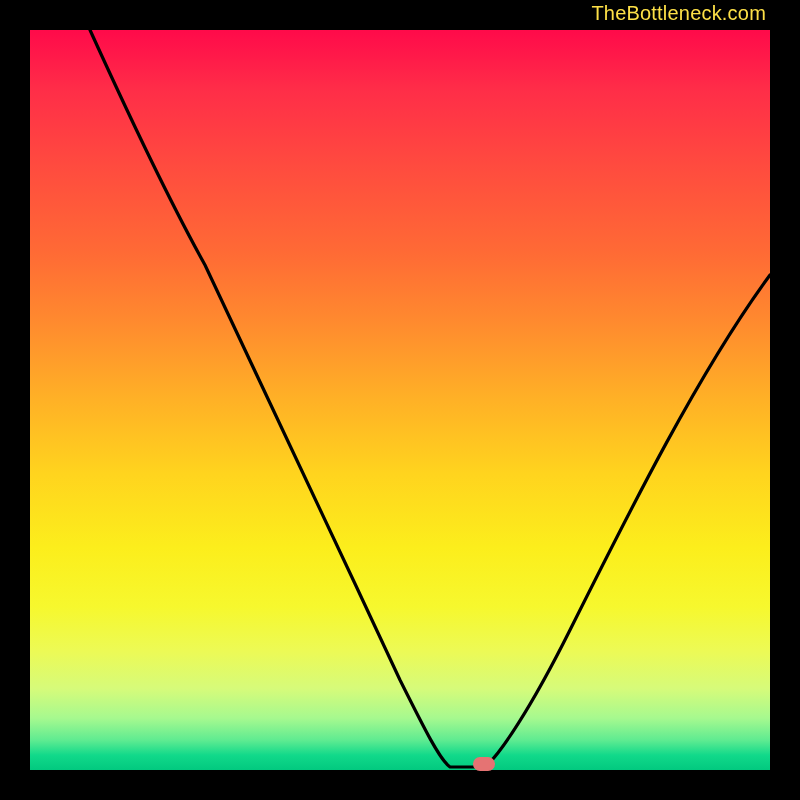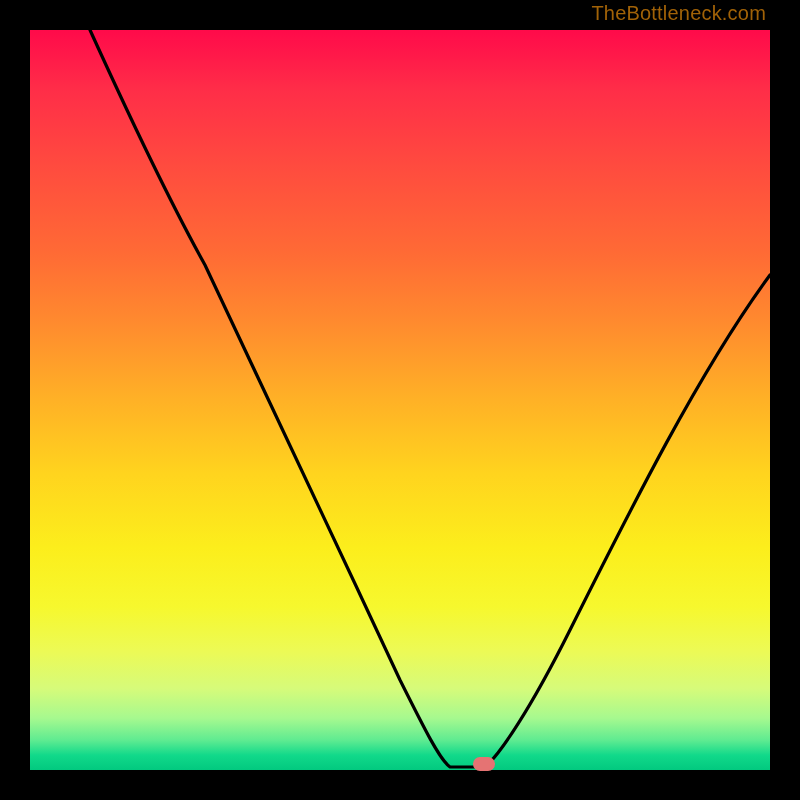--- a/index.html
+++ b/index.html
@@ -40,21 +40,21 @@
       #a6f98f 93%,
       #5eeb91 96%,
       #11d98a 98%,
       #02c97f 100%
     );
   }
   .watermark {
     position: absolute;
     top: 2px;
     right: 34px;
-    color: #a16207;
+    color: #fde047;
     font-size: 20px;
     letter-spacing: 0.2px;
     font-weight: 500;
   }
   svg.curve {
     position: absolute;
     left: 0;
     top: 0;
     width: 740px;
     height: 740px;

